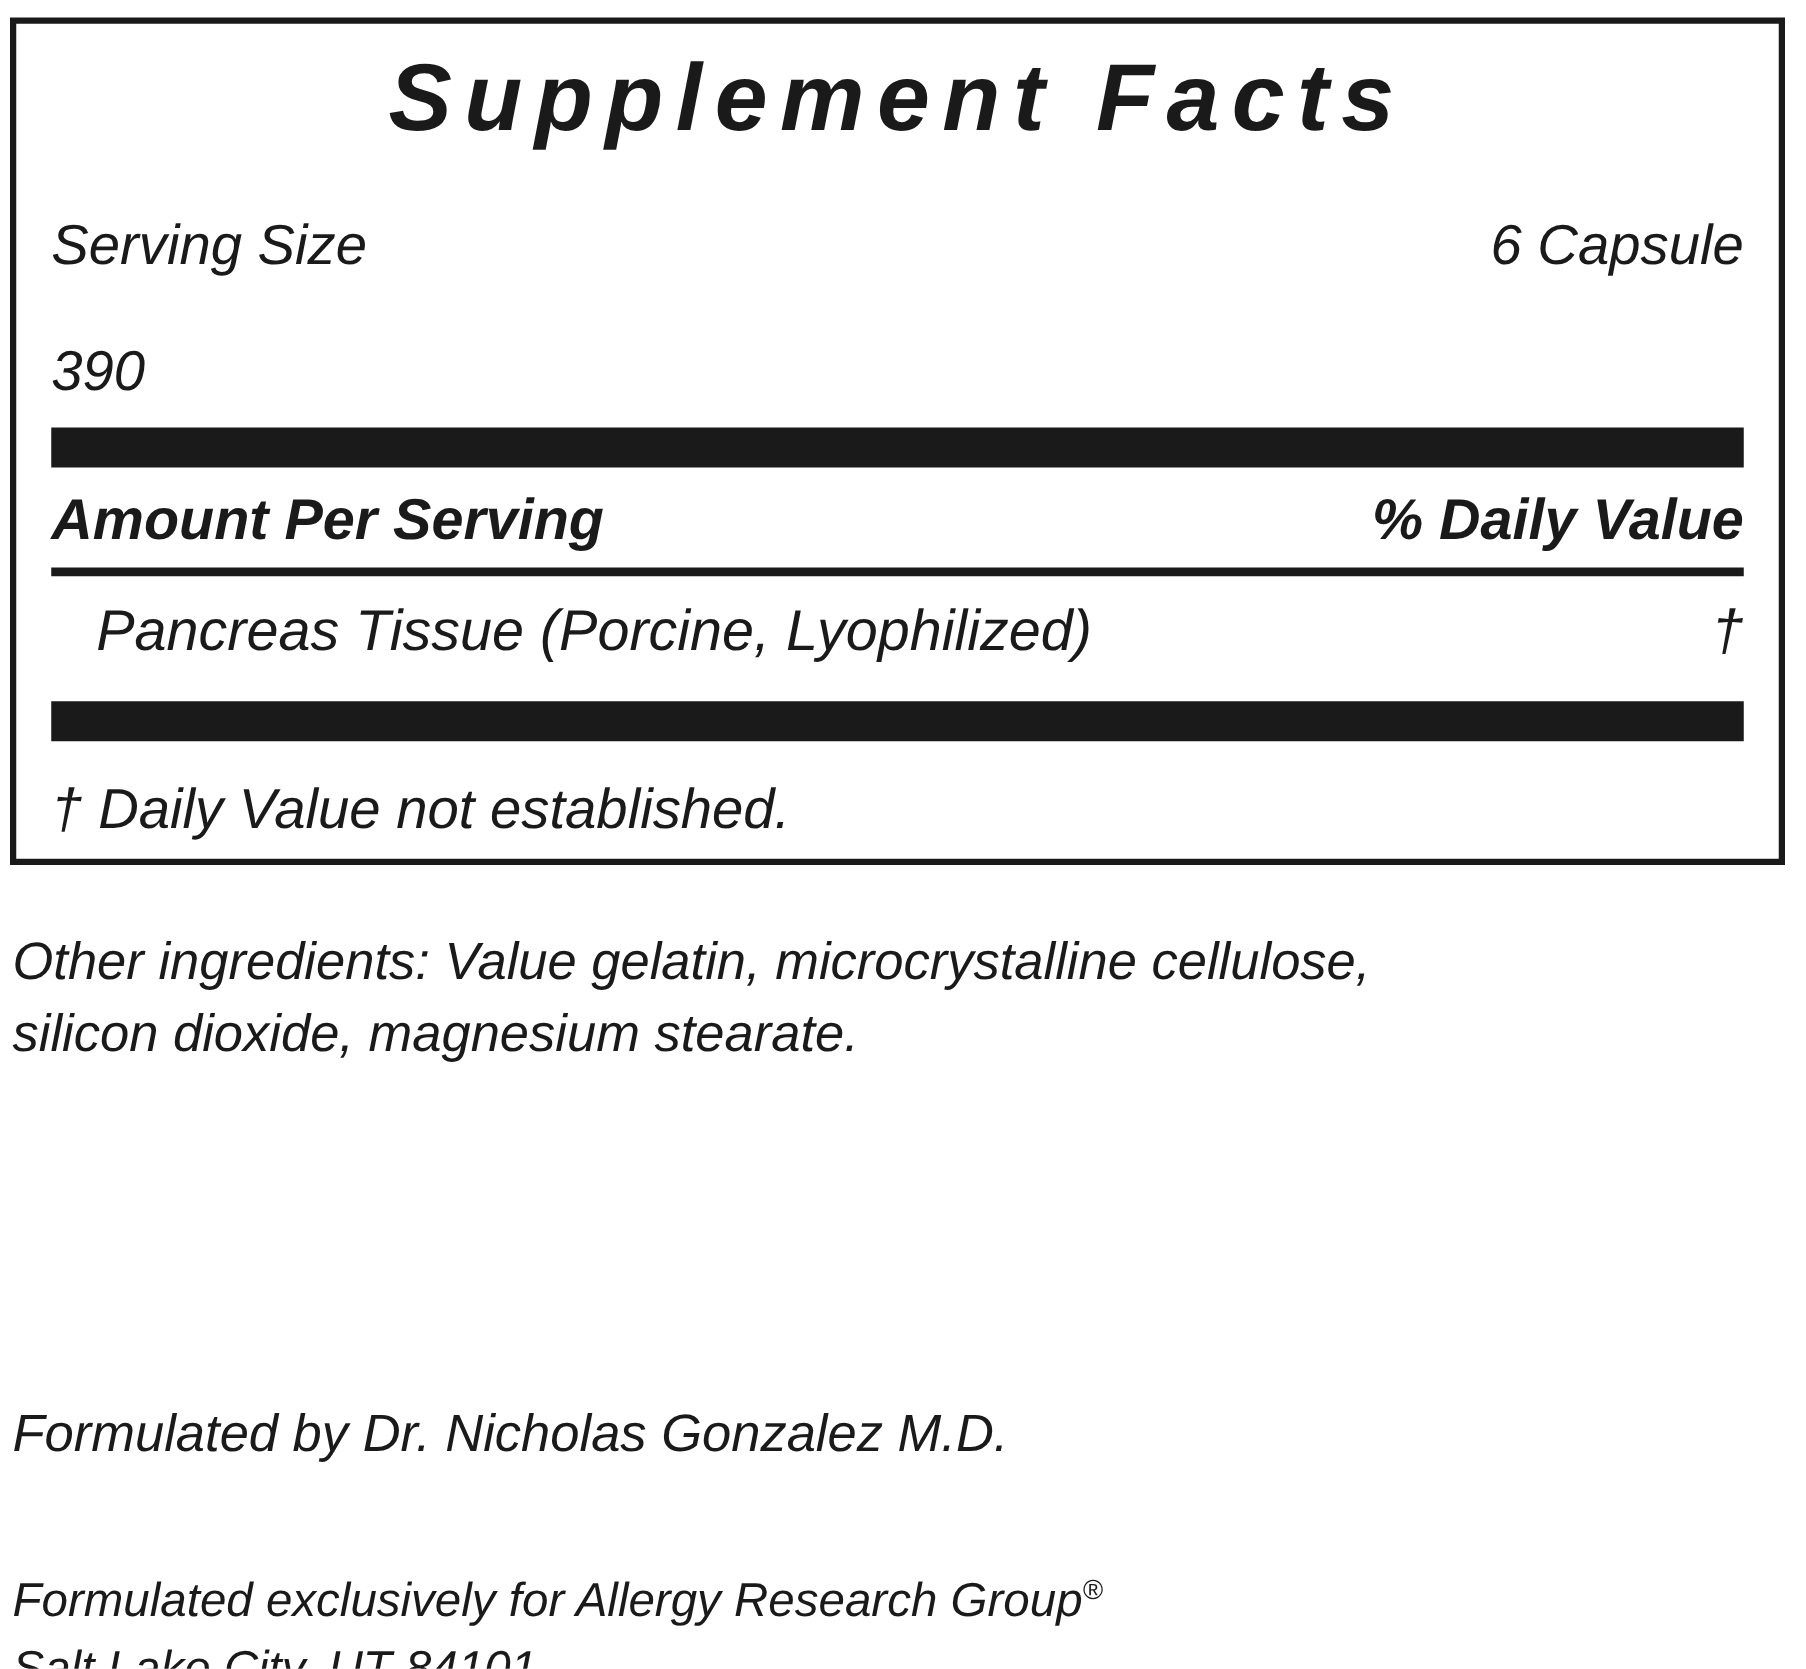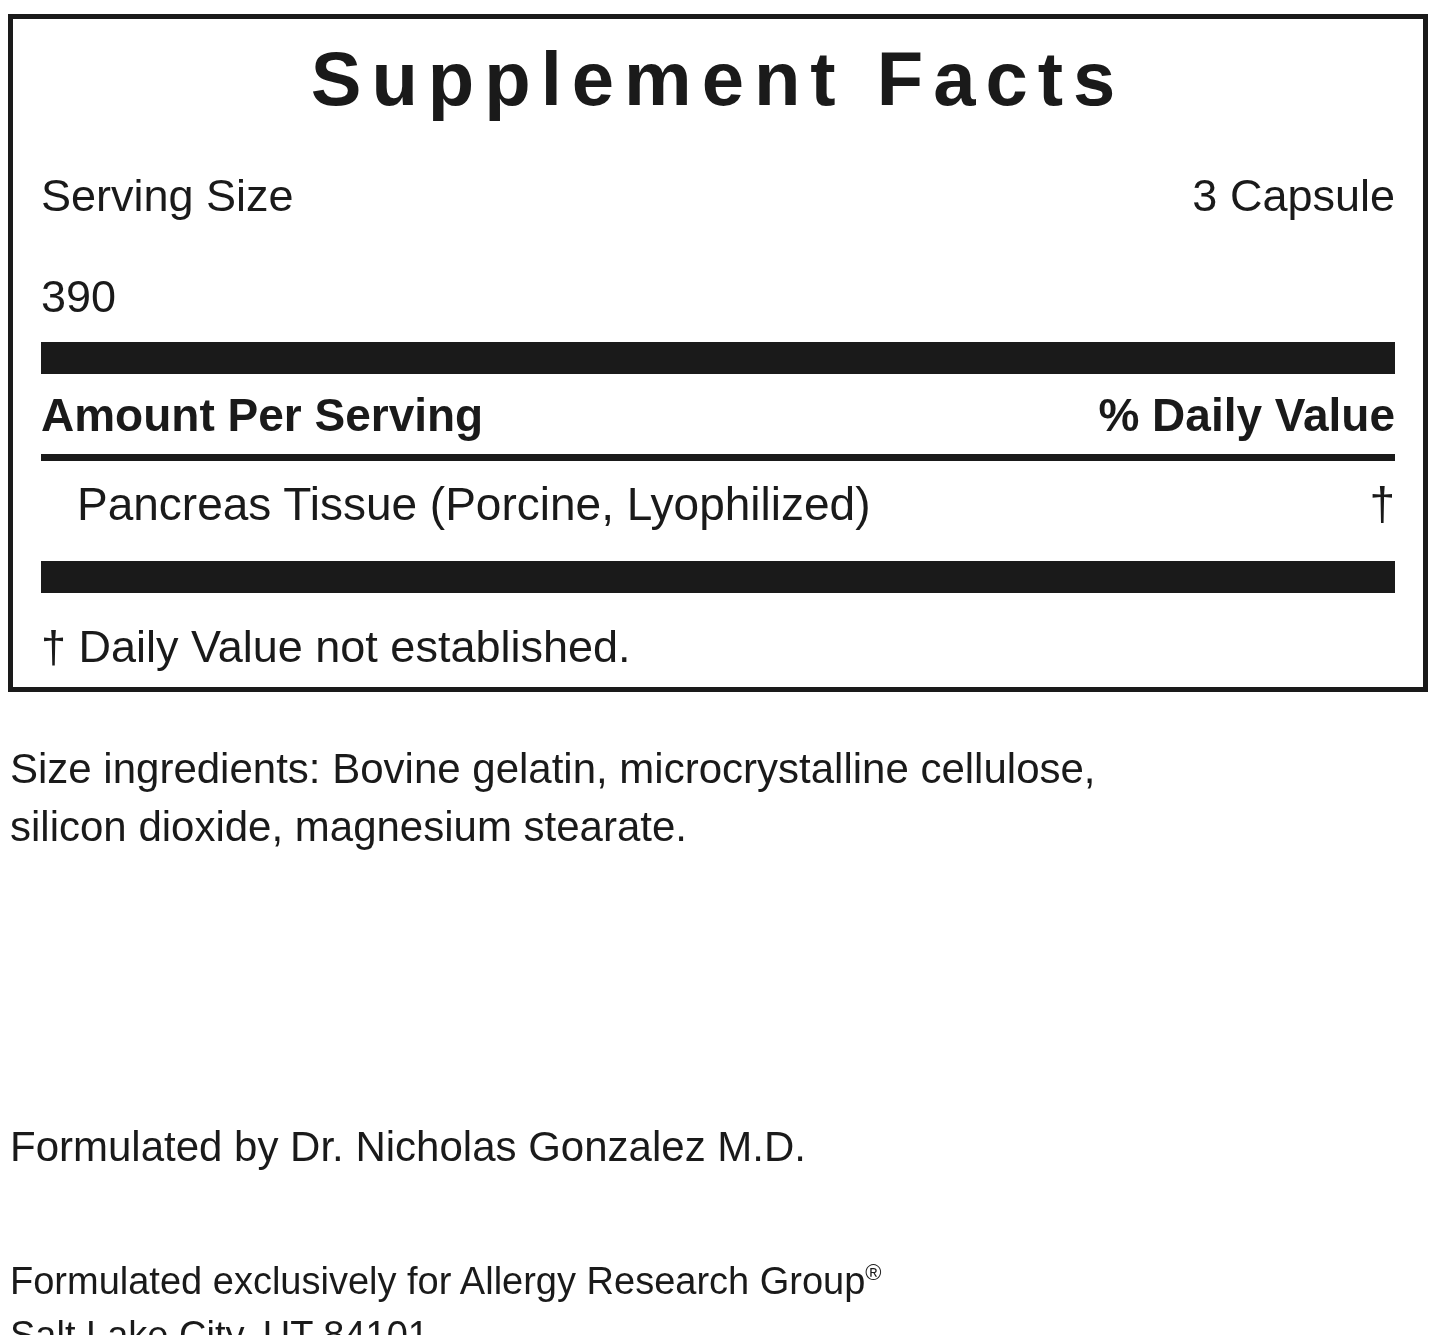--- a/index.html
+++ b/index.html
@@ -13,20 +13,21 @@
     font-family: "Liberation Sans", sans-serif;
     color: #1a1a1a;
     -webkit-font-smoothing: antialiased;
   }
   .page {
     position: relative;
     width: 1212px;
     height: 1335px;
     box-sizing: border-box;
     padding: 0;
+    font-style: italic;
   }
 
   
   .panel {
     position: absolute;
     left: 8px;
     top: 14px;
     width: 1420px;
     box-sizing: border-box;
     border: 5px solid #1a1a1a;
@@ -133,21 +134,21 @@
 <body>
 
 <div class="page">
 
   <div class="panel">
 
     <div class="sf-title">Supplement Facts</div>
 
     <div class="serving-row">
       <span class="label">Serving Size</span>
-      <span class="value">3 Capsule</span>
+      <span class="value">6 Capsule</span>
     </div>
 
     <div class="serving-row">
       <span class="value">390</span>
     </div>
 
     <div class="rule-thick"></div>
 
     <div class="amount-row">
       <span>Amount Per Serving</span>
@@ -163,21 +164,21 @@
 
     <div class="rule-thick"></div>
 
     <div class="footnote">† Daily Value not established.</div>
 
   </div>
 
   <div class="below">
 
     <div class="other-ing">
-      <div>Size ingredients: Bovine gelatin, microcrystalline cellulose,</div>
+      <div>Other ingredients: Value gelatin, microcrystalline cellulose,</div>
       <div>silicon dioxide, magnesium stearate.</div>
     </div>
 
     <div class="formulated-by">Formulated by Dr. Nicholas Gonzalez M.D.</div>
 
     <div class="address-block">
       <div><span>Formulated exclusively for Allergy Research Group</span><span class="sup">®</span></div>
       <div>Salt Lake City, UT 84101</div>
 
     </div>

